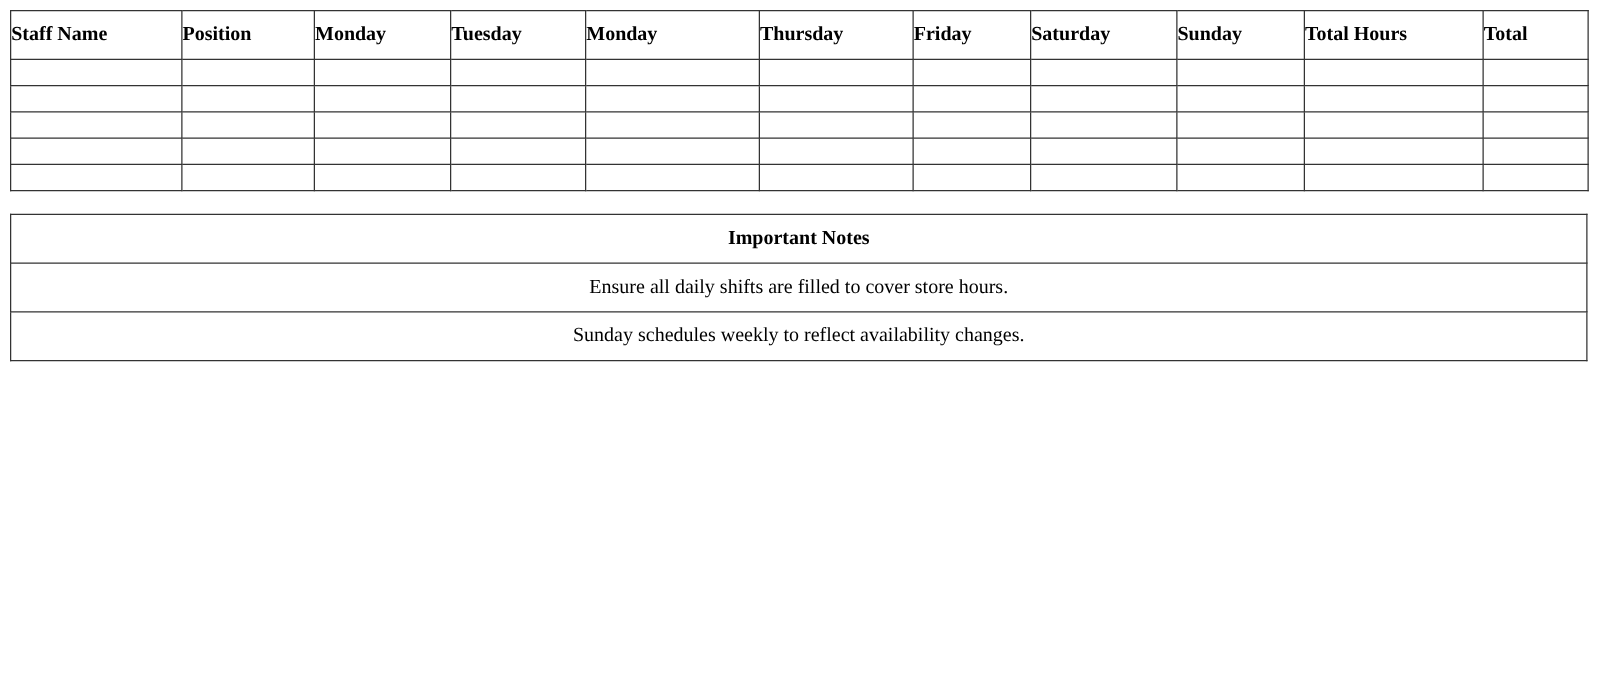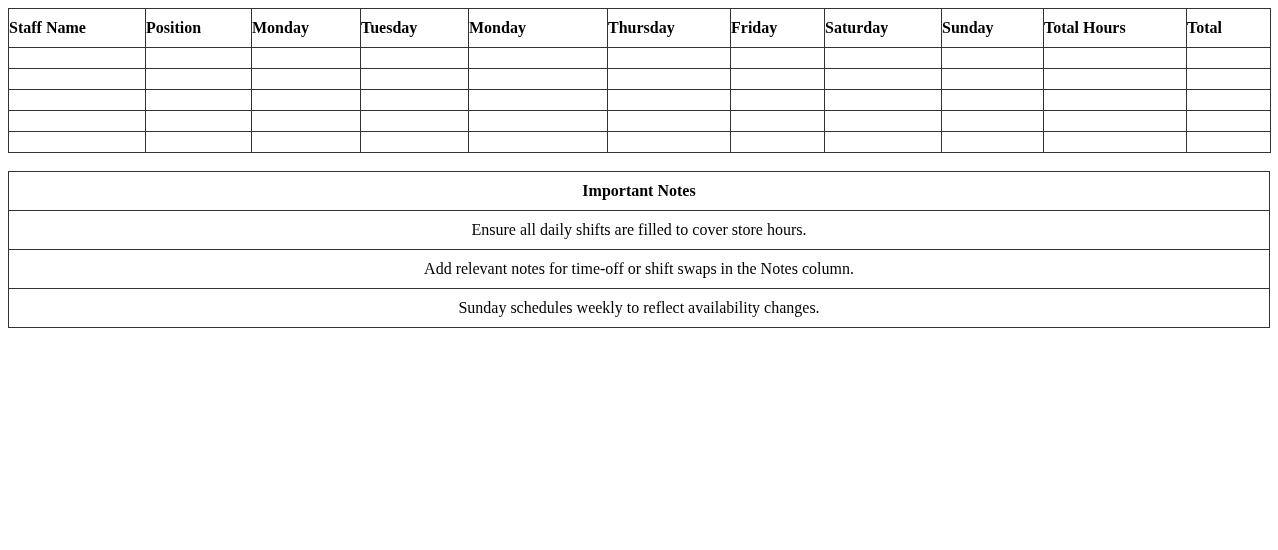--- a/index.html
+++ b/index.html
@@ -134,19 +134,16 @@
   <thead>
     <tr>
       <th>Important Notes</th>
     </tr>
   </thead>
   <tbody>
     <tr>
         <td>Ensure all daily shifts are filled to cover store hours.</td>
       </tr>
     <tr>
-        <td>Add relevant notes for time-off or shift swaps in the Notes column.</td>
-      </tr>
-    <tr>
         <td>Sunday schedules weekly to reflect availability changes.</td>
       </tr>
   </tbody>
 </table>
 
 </body></html>

